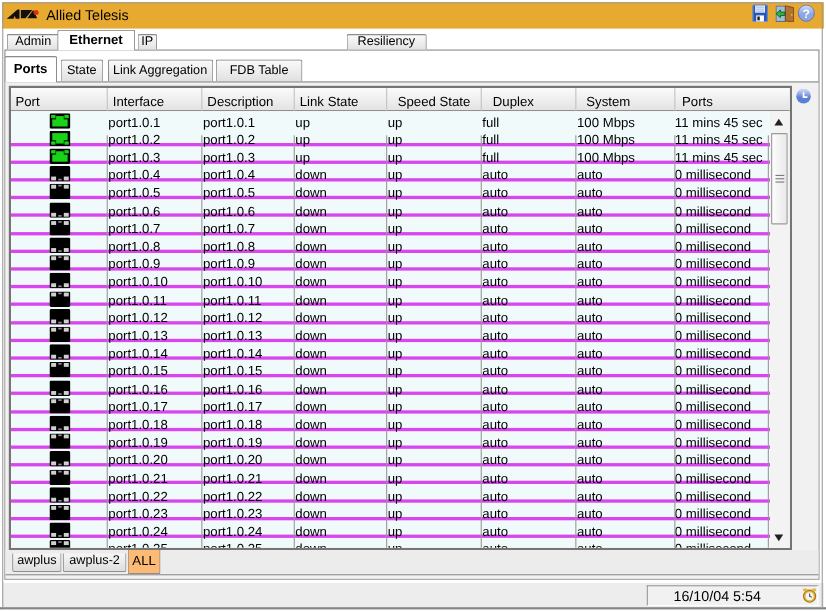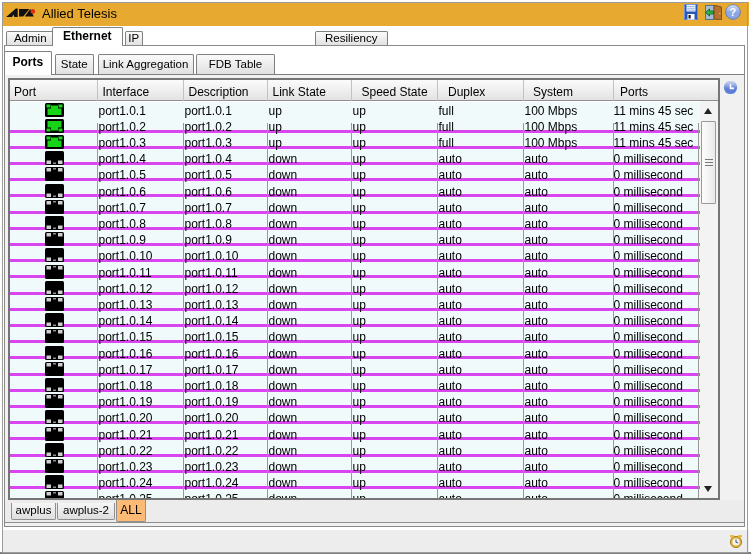--- a/index.html
+++ b/index.html
@@ -522,20 +522,21 @@
   <circle cx="8.5" cy="8.5" r="7.5" fill="#5d7fd6"></circle>
   <circle cx="8.5" cy="8.5" r="7.5" fill="url(#cg)"></circle>
   <path d="M8.5 4.5 L8.5 9.5 L12.5 9.5" stroke="#fff" stroke-width="1.8" fill="none"></path>
 </svg>
 <div class="abs" id="botstrip"></div>
 <div class="abs" id="botline"></div>
 <div class="tab3" style="left:11px;width:45px">awplus</div>
 <div class="tab3" style="left:57px;width:58px">awplus-2</div>
 <div class="tab3 sel" style="left:116px;width:30px">ALL</div>
 <div class="abs" id="status"></div>
+<div class="abs" id="datebox">16/10/04 5:54</div>
 <svg class="abs" style="left:729px;top:534px" width="14" height="15" viewBox="0 0 14 15">
   <circle cx="7" cy="8" r="5.5" fill="#e8b83c" stroke="#a07818" stroke-width="1"></circle>
   <circle cx="7" cy="8" r="3.6" fill="#f8f4ea"></circle>
   <rect x="1" y="1" width="4" height="2.5" rx="1" fill="#e8b83c"></rect>
   <rect x="9" y="1" width="4" height="2.5" rx="1" fill="#e8b83c"></rect>
   <path d="M7 5.5 L7 8 L9 9" stroke="#3a58a8" stroke-width="1.1" fill="none"></path>
 </svg>
 <div class="abs" id="botedge"></div>
 <div class="abs" style="left:2px;top:2px;width:746px;height:551px;border:1px solid #9c9c9c;pointer-events:none;z-index:10"></div>
 </div>

